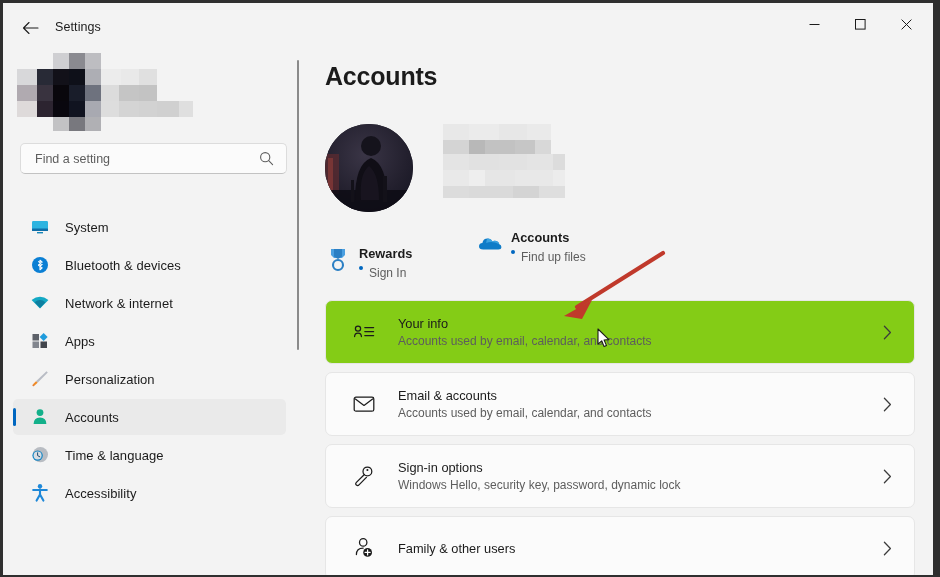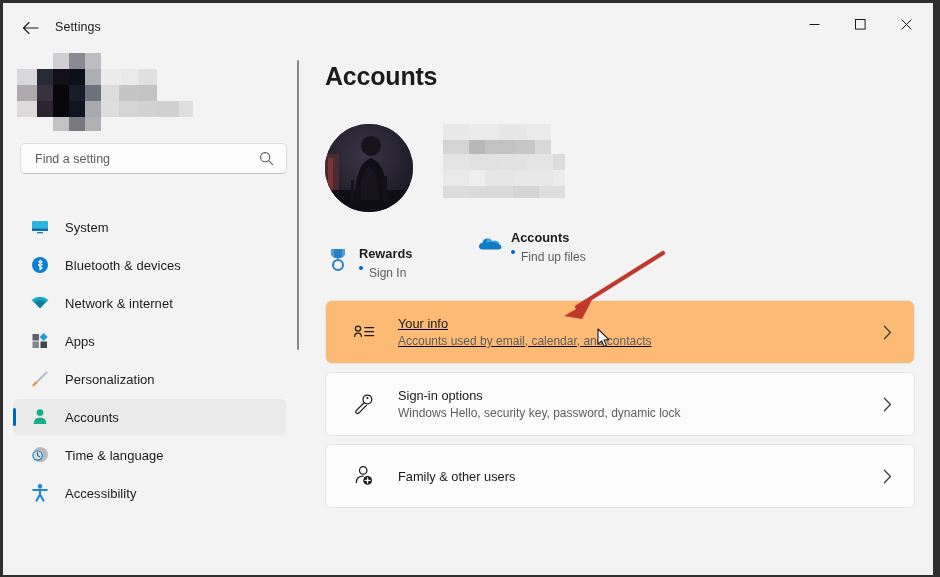--- a/index.html
+++ b/index.html
@@ -195,21 +195,21 @@
     position: relative;
     height: 64px;
     margin-bottom: 8px;
     background: #fbfbfb;
     border: 1px solid #e6e6e6;
     border-radius: 7px;
     display: flex; align-items: center;
     cursor: pointer;
     box-sizing: border-box;
   }
-  .card.hovered { background: #fdba74; text-decoration: underline; }
+  .card.hovered { background: #84cc16; }
   .card-icon {
     width: 24px; height: 24px;
     margin-left: 26px; margin-right: 22px;
     display: flex; align-items: center; justify-content: center;
     flex: none;
   }
   .card-text { flex: 1; }
   .card-title {
     font-size: 12.8px; color: #1b1b1b; line-height: 17px;
   }
@@ -514,20 +514,37 @@
           <div class="card-title">Your info</div>
           <div class="card-sub">Accounts used by email, calendar, and contacts</div>
         </div>
         <span class="chevron">
           <svg width="9" height="15" viewBox="0 0 9 15">
               <path d="M1.4 1.2 L7.4 7.5 L1.4 13.8" stroke="#3b3b3b" stroke-width="1.25" fill="none" stroke-linecap="round" stroke-linejoin="round"></path>
             </svg>
         </span>
       </div>
 
+      <div class="card">
+        <span class="card-icon">
+          <svg width="22" height="18" viewBox="0 0 22 18">
+            <rect x="1.2" y="2.2" width="19.6" height="14" rx="1.8" stroke="#1b1b1b" stroke-width="1.25" fill="none"></rect>
+            <path d="M2.4 4 L11 10.4 L19.6 4" stroke="#1b1b1b" stroke-width="1.25" fill="none" stroke-linecap="round" stroke-linejoin="round"></path>
+          </svg>
+        </span>
+        <div class="card-text">
+          <div class="card-title">Email &amp; accounts</div>
+          <div class="card-sub">Accounts used by email, calendar, and contacts</div>
+        </div>
+        <span class="chevron">
+          <svg width="9" height="15" viewBox="0 0 9 15">
+              <path d="M1.4 1.2 L7.4 7.5 L1.4 13.8" stroke="#3b3b3b" stroke-width="1.25" fill="none" stroke-linecap="round" stroke-linejoin="round"></path>
+            </svg>
+        </span>
+      </div>
 
       <div class="card">
         <span class="card-icon">
           <svg width="22" height="22" viewBox="0 0 22 22">
             <circle cx="14.4" cy="6.4" r="4.4" stroke="#1b1b1b" stroke-width="1.25" fill="none"></circle>
             <circle cx="14.4" cy="5" r="1.05" fill="#1b1b1b"></circle>
             <path d="M11.4 9.5 L3.4 17.4 Q2 18.8 3.4 20.1 Q4.8 21.2 6 19.9 L13.4 12.4" stroke="#1b1b1b" stroke-width="1.25" fill="none" stroke-linecap="round" stroke-linejoin="round"></path>
           </svg>
         </span>
         <div class="card-text">

